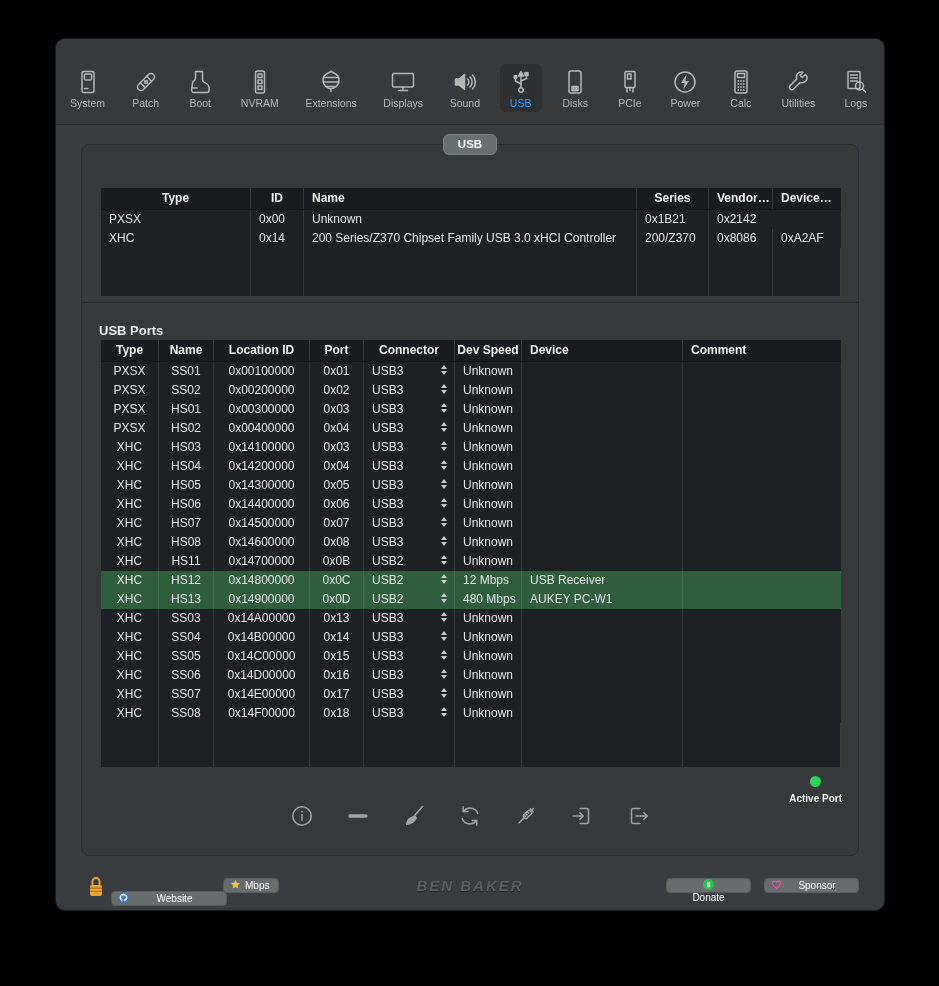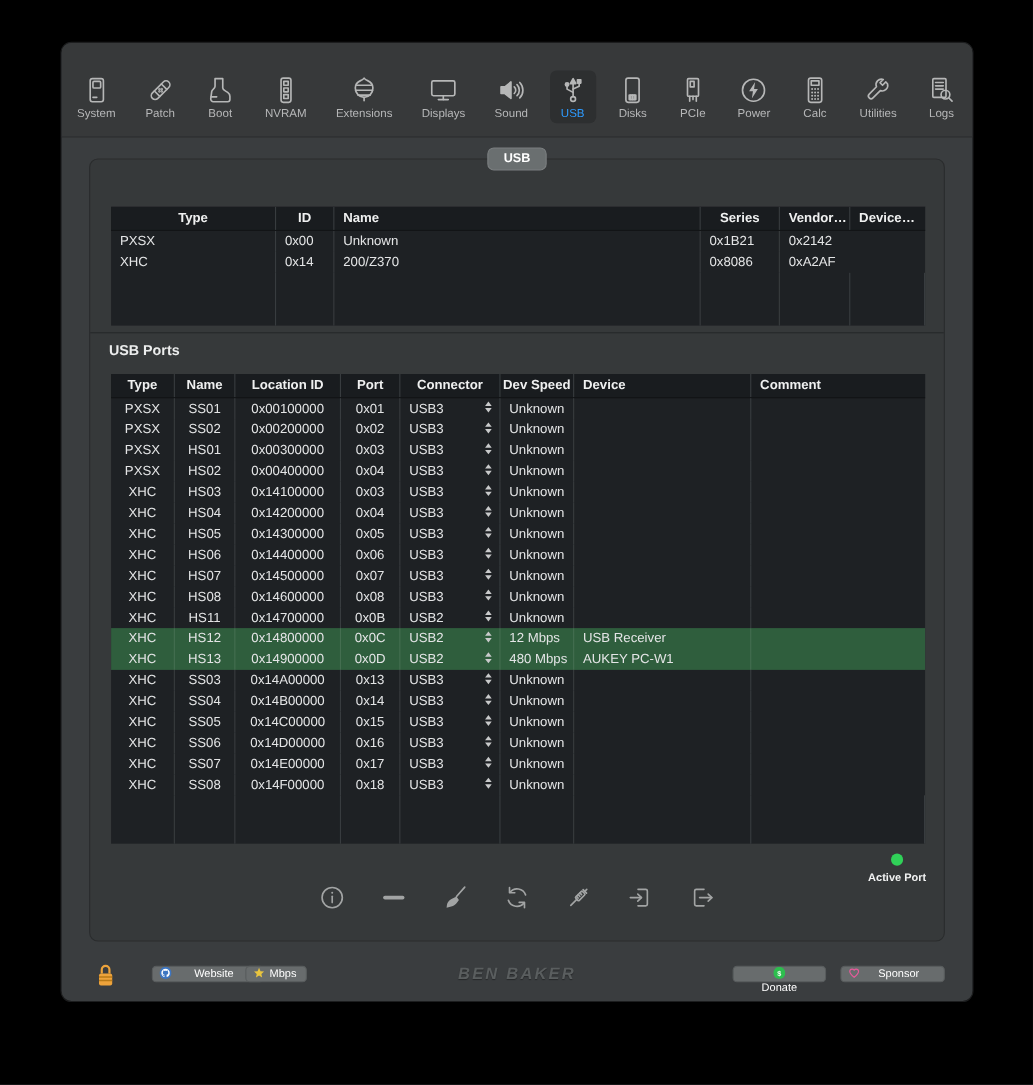--- a/index.html
+++ b/index.html
@@ -34,21 +34,21 @@
   .cell{line-height:19px;border-right:1px solid var(--sep);white-space:nowrap;overflow:hidden;position:relative;}
   .cell:last-child{border-right:none;}
   .row.active .cell{border-right-color:rgba(255,255,255,.10);}
   .al{text-align:left;padding-left:8px;padding-right:4px;}
   .ac{text-align:center;padding:0 2px;}
   .filler{display:grid;flex:1 1 auto;}
   .filler .cell{border-right:1px solid var(--sep);height:100%;}
   .stepper{position:absolute;right:7px;top:3px;display:flex;flex-direction:column;align-items:center;gap:2px;cursor:default;}
   .tri-up{width:0;height:0;border-left:3.5px solid transparent;border-right:3.5px solid transparent;border-bottom:4.5px solid #c9cacb;}
   .tri-down{width:0;height:0;border-left:3.5px solid transparent;border-right:3.5px solid transparent;border-top:4.5px solid #c9cacb;}
-  .ports-label{position:absolute;left:17px;top:166px;font-size:13px;font-weight:bold;color:#eceded;}
+  .ports-label{position:absolute;left:17px;top:178px;font-size:13px;font-weight:bold;color:#eceded;}
   .legend{position:absolute;right:16px;top:631px;display:flex;align-items:center;gap:6px;flex-direction:column;}
   .legend-dot{width:11px;height:11px;border-radius:50%;}
   .legend-label{font-size:10px;font-weight:bold;color:#f2f3f3;}
   .actions{position:absolute;left:0;right:0;top:660px;display:flex;justify-content:center;gap:30px;align-items:center;}
   .action{width:26px;height:26px;display:flex;align-items:center;justify-content:center;cursor:default;}
   .footer{position:absolute;left:0;right:0;top:836px;height:26px;}
   .lock{position:absolute;left:32px;top:0px;}
   .fbtn{position:absolute;height:15px;background:#686c6d;border:1px solid #585c5d;border-radius:4px;display:flex;align-items:center;color:#fff;font-size:10px;padding:0 6px;cursor:default;}
   .fbtn .flabel{flex:1;text-align:center;padding:0 4px;}
   .logo{position:absolute;left:50%;top:2px;transform:translateX(-50%);font-size:15px;font-weight:bold;font-style:italic;letter-spacing:2px;color:#5a5e5f;text-shadow:0 1px 1px rgba(0,0,0,.35);}
@@ -247,20 +247,21 @@
         <div class="row" style="grid-template-columns: 150px 53px 333px 72px 64px 68px;">
           <div class="cell al">PXSX</div>
           <div class="cell al">0x00</div>
           <div class="cell al">Unknown</div>
           <div class="cell al">0x1B21</div>
           <div class="cell al">0x2142</div>
         </div>
         <div class="row" style="grid-template-columns: 150px 53px 333px 72px 64px 68px;">
           <div class="cell al">XHC</div>
           <div class="cell al">0x14</div>
+          <div class="cell al">200 Series/Z370 Chipset Family USB 3.0 xHCI Controller</div>
           <div class="cell al">200/Z370</div>
           <div class="cell al">0x8086</div>
           <div class="cell al">0xA2AF</div>
         </div>
         <div class="filler" style="grid-template-columns: 150px 53px 333px 72px 64px 68px;">
           <div class="cell"></div>
           <div class="cell"></div>
           <div class="cell"></div>
           <div class="cell"></div>
           <div class="cell"></div>
@@ -605,21 +606,21 @@
 
   <div class="footer">
     <span class="lock">
       <svg width="16" height="23" viewBox="0 0 16 23">
         <path d="M4.5 10 V6.5 a3.5 3.5 0 0 1 7 0 V10" stroke="#eda33b" stroke-width="2" fill="none"></path>
         <rect x="2" y="10" width="12" height="11" rx="1.8" fill="#eda33b"></rect>
         <line x1="2" y1="13.2" x2="14" y2="13.2" stroke="#b97a17" stroke-width="1.4"></line>
         <line x1="2" y1="16.4" x2="14" y2="16.4" stroke="#b97a17" stroke-width="1.4"></line>
       </svg>
     </span>
-    <div class="fbtn" style="left:55px;top:3px;width:102px;margin-left:27px;">
+    <div class="fbtn" style="left:55px;top:16px;width:116px;">
       <span>
         <svg width="11" height="11" viewBox="0 0 16 16">
           <circle cx="8" cy="8" r="8" fill="#3d76c2"></circle>
           <path fill="#fff" transform="translate(2.4,2.4) scale(0.7)" d="M8 0C3.58 0 0 3.58 0 8c0 3.54 2.29 6.53 5.47 7.59.4.07.55-.17.55-.38 0-.19-.01-.82-.01-1.49-2.01.37-2.53-.49-2.69-.94-.09-.23-.48-.94-.82-1.13-.28-.15-.68-.52-.01-.53.63-.01 1.08.58 1.23.82.72 1.21 1.87.87 2.33.66.07-.52.28-.87.51-1.07-1.78-.2-3.64-.89-3.64-3.95 0-.87.31-1.59.82-2.15-.08-.2-.36-1.02.08-2.12 0 0 .67-.21 2.2.82.64-.18 1.32-.27 2-.27s1.36.09 2 .27c1.53-1.04 2.2-.82 2.2-.82.44 1.1.16 1.92.08 2.12.51.56.82 1.27.82 2.15 0 3.07-1.87 3.75-3.65 3.95.29.25.54.73.54 1.48 0 1.07-.01 1.93-.01 2.2 0 .21.15.46.55.38A8.01 8.01 0 0 0 16 8c0-4.42-3.58-8-8-8z"></path>
         </svg>
       </span>
       <span class="flabel">Website</span>
     </div>
     <div class="fbtn" style="left:167px;top:3px;width:56px;">
       <span>

